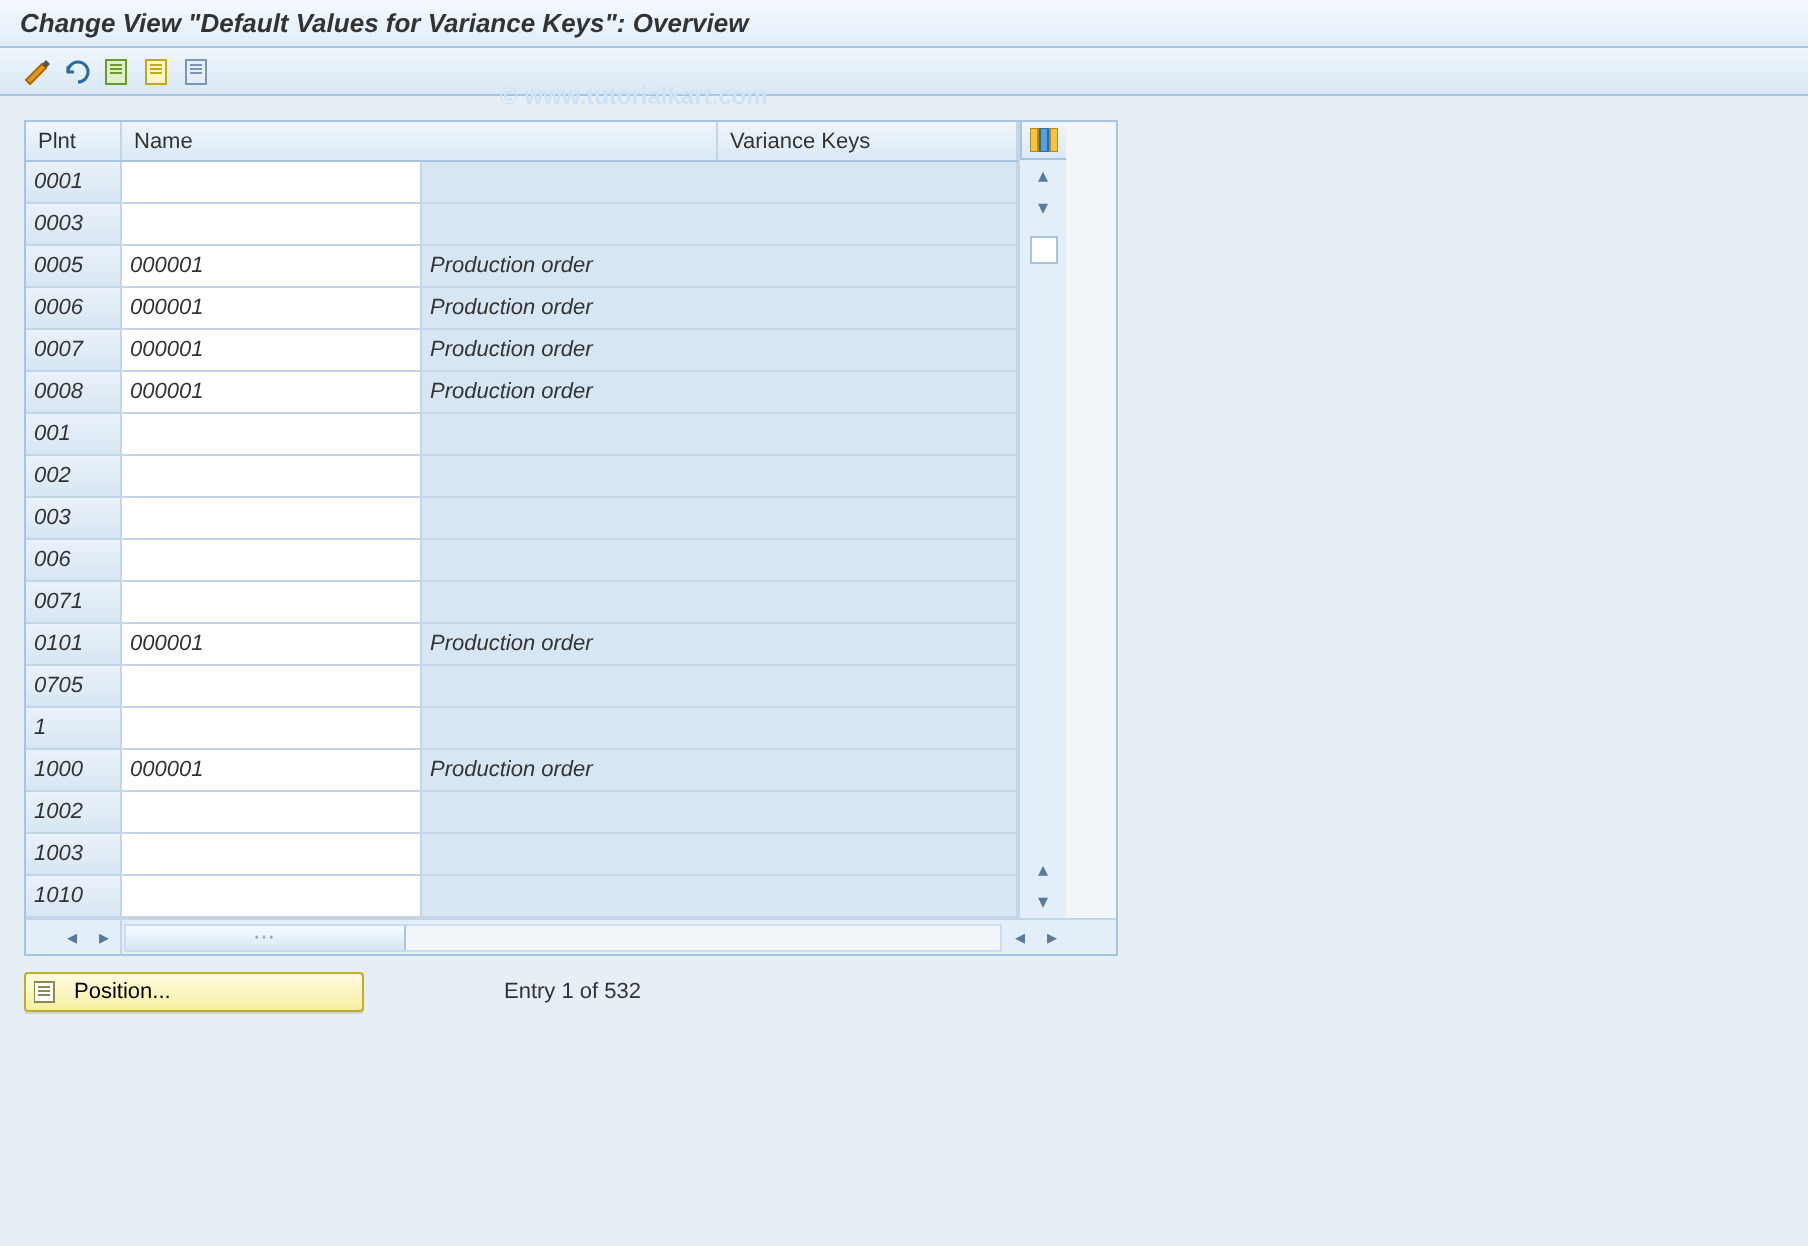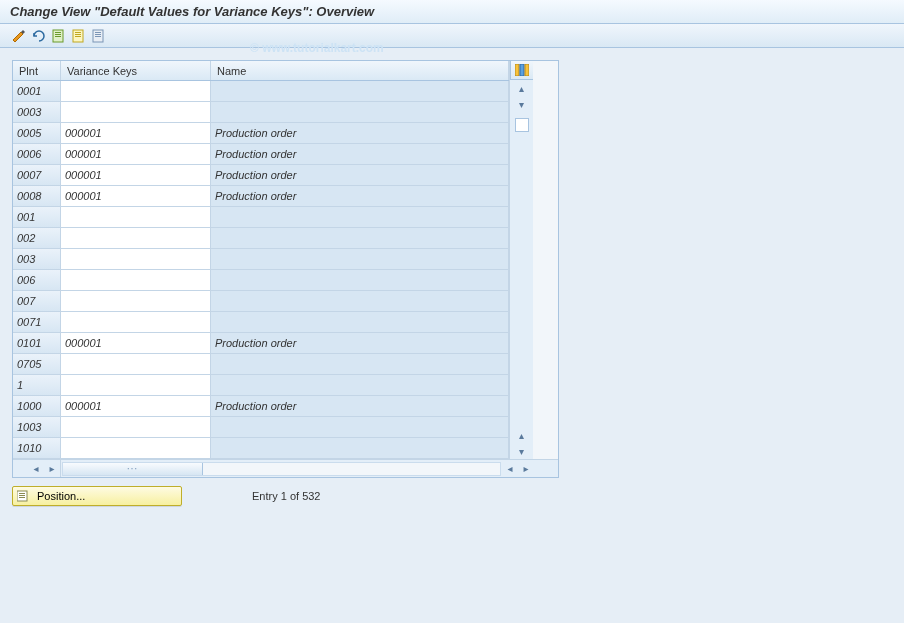--- a/index.html
+++ b/index.html
@@ -238,22 +238,22 @@
 
 <div class="watermark">© www.tutorialkart.com</div>
 
 <div class="content">
 
   <div class="grid-wrap">
     <div class="grid-inner">
       <div class="grid-data">
         <div class="grid-header">
           <div class="hcell col-plnt">Plnt</div>
+          <div class="hcell col-name">Name</div>
           <div class="hcell col-vkey">Variance Keys</div>
-          <div class="hcell col-name">Name</div>
         </div>
         <div class="grid-body" id="grid-body">
             <div class="grid-row">
               <div class="rcell plnt col-plnt">0001</div>
               <div class="rcell col-vkey"></div>
               <div class="rcell name col-name"></div>
             </div>
             <div class="grid-row">
               <div class="rcell plnt col-plnt">0003</div>
               <div class="rcell col-vkey"></div>
@@ -293,25 +293,20 @@
               <div class="rcell plnt col-plnt">003</div>
               <div class="rcell col-vkey"></div>
               <div class="rcell name col-name"></div>
             </div>
             <div class="grid-row">
               <div class="rcell plnt col-plnt">006</div>
               <div class="rcell col-vkey"></div>
               <div class="rcell name col-name"></div>
             </div>
             <div class="grid-row">
-              <div class="rcell plnt col-plnt">007</div>
-              <div class="rcell col-vkey"></div>
-              <div class="rcell name col-name"></div>
-            </div>
-            <div class="grid-row">
               <div class="rcell plnt col-plnt">0071</div>
               <div class="rcell col-vkey"></div>
               <div class="rcell name col-name"></div>
             </div>
             <div class="grid-row">
               <div class="rcell plnt col-plnt">0101</div>
               <div class="rcell col-vkey">000001</div>
               <div class="rcell name col-name">Production order</div>
             </div>
             <div class="grid-row">
@@ -321,20 +316,25 @@
             </div>
             <div class="grid-row">
               <div class="rcell plnt col-plnt">1</div>
               <div class="rcell col-vkey"></div>
               <div class="rcell name col-name"></div>
             </div>
             <div class="grid-row">
               <div class="rcell plnt col-plnt">1000</div>
               <div class="rcell col-vkey">000001</div>
               <div class="rcell name col-name">Production order</div>
+            </div>
+            <div class="grid-row">
+              <div class="rcell plnt col-plnt">1002</div>
+              <div class="rcell col-vkey"></div>
+              <div class="rcell name col-name"></div>
             </div>
             <div class="grid-row">
               <div class="rcell plnt col-plnt">1003</div>
               <div class="rcell col-vkey"></div>
               <div class="rcell name col-name"></div>
             </div>
             <div class="grid-row">
               <div class="rcell plnt col-plnt">1010</div>
               <div class="rcell col-vkey"></div>
               <div class="rcell name col-name"></div>

